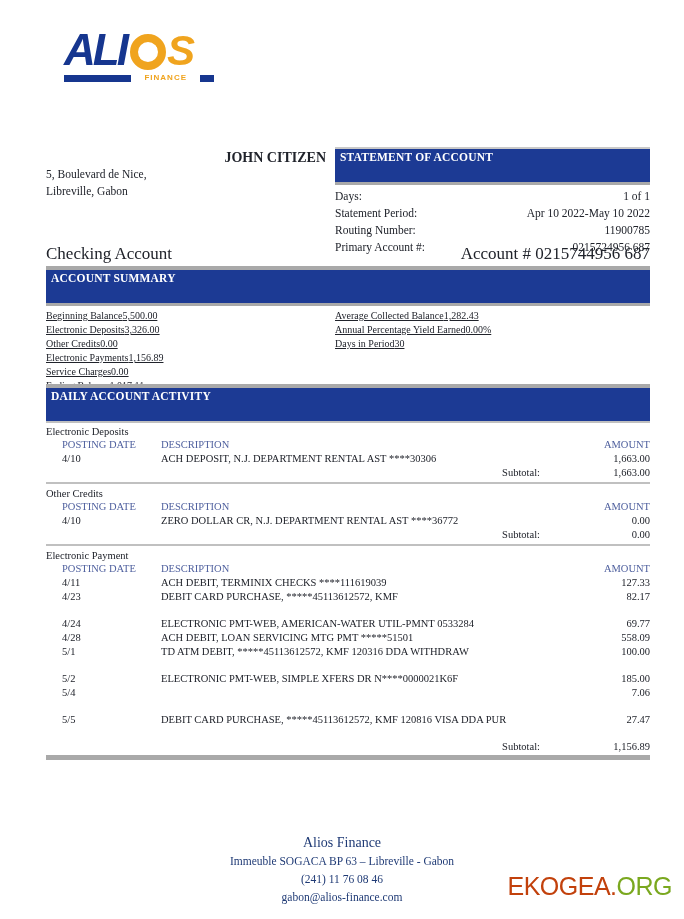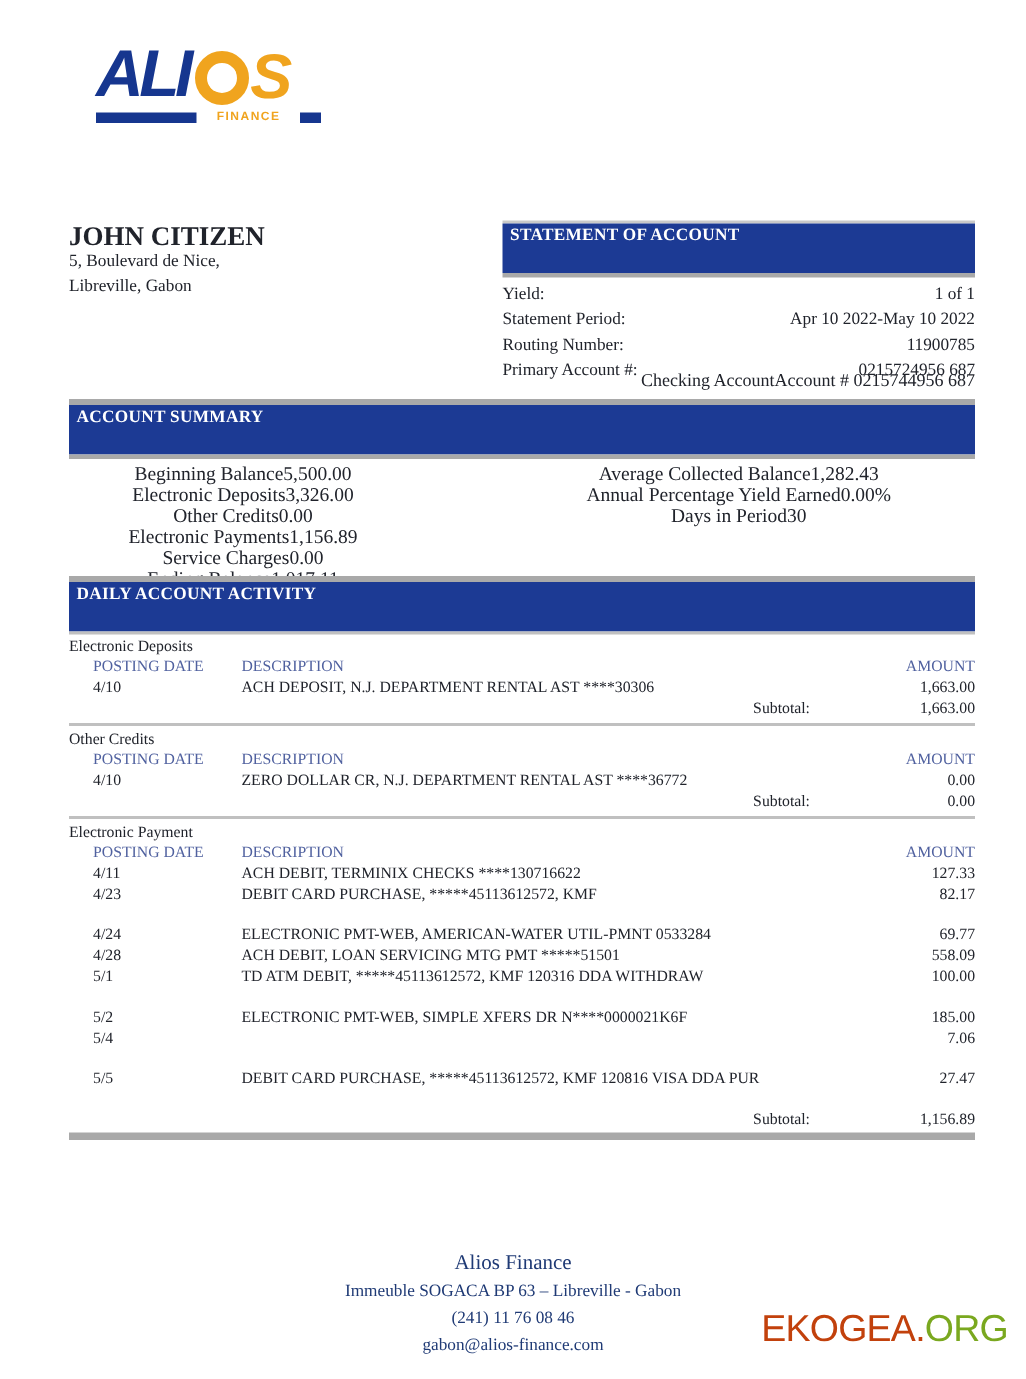--- a/index.html
+++ b/index.html
@@ -19,46 +19,46 @@
   .logo-o-swirl { position:absolute; left:-6px; top:8px; width:36px; height:4px;
     background:#ffffff; transform:rotate(-40deg); }
   .logo-s { font-size:42px; line-height:42px; color:#f0a41e; letter-spacing:-1px; }
   .logo-bar { position:relative; height:7px; background:#16368f; margin-top:3px; }
   .logo-finance { position:absolute; right:14px; top:-3px; background:#ffffff;
     padding:0 13px; color:#f0a41e; font-family:"Liberation Sans", sans-serif;
     font-size:8px; font-weight:bold; font-style:normal; letter-spacing:1px; line-height:12px; }
 
   
   .customer { position:absolute; left:46px; top:149px; width:280px; }
-  .customer-name { font-size:18px; font-weight:bold; line-height:17px; }
+  .customer-name { font-size:14px; font-weight:bold; line-height:17px;text-align:right; }
   .customer-line { font-size:11.5px; line-height:16.5px; }
 
   
   .stmt-box { position:absolute; left:335px; top:147px; width:315px; }
   .bar-top { height:2px; background:#c9c9c9; }
   .bar-blue { height:33px; line-height:17px; background:#1c3a94; color:#ffffff;
     font-size:11.5px; font-weight:bold; padding-left:5px; letter-spacing:0.2px; }
   .bar-under { height:3px; background:#a9a9a9; }
   .stmt-rows { padding-top:3px; }
   .stmt-row { display:flex; justify-content:space-between; height:17px;
     line-height:17px; font-size:11.5px; }
   .stmt-row .v { text-align:right; }
 
   
   .acct-line { position:absolute; left:46px; top:246px; width:604px;
-    display:flex; justify-content:flex-end; font-size:12px; line-height:15px; }
+    display:flex; justify-content:space-between; font-size:17px; line-height:15px; }
 
   
   .summary { position:absolute; left:46px; top:266px; width:604px; }
   .bar-gray-top { height:4px; background:#a9a9a9; }
   .summary-cols { display:flex; padding-top:3px; }
   .sum-col-left { width:232px; }
   .sum-col-right { margin-left:auto; width:315px; }
-  .sum-row { display:flex; justify-content:center; height:14px;
-    line-height:14px; font-size:13px; }
+  .sum-row { display:flex; justify-content:flex-start; height:14px;
+    line-height:14px; font-size:10px;text-decoration:underline; }
   .sum-row .v { text-align:right; }
   .gap-above { }
 
   
   .activity { position:absolute; left:46px; top:384px; width:604px; }
   .bar-thin-under { height:2px; background:#c0c0c0; margin-bottom:2px; }
   .sub-name { font-size:10.5px; line-height:13px; margin-top:1px; }
   .t-row { display:flex; height:14px; line-height:14px; font-size:10.5px; }
   .t-head { color:#50619f; }
   .c-date { width:99px;margin-left:16px; }
@@ -106,21 +106,21 @@
     <div class="customer-line">5, Boulevard de Nice,</div>
     <div class="customer-line">Libreville, Gabon</div>
   </div>
 
   <div class="stmt-box">
     <div class="bar-top"></div>
     <div class="bar-blue">STATEMENT OF ACCOUNT</div>
     <div class="bar-under"></div>
     <div class="stmt-rows">
       <div class="stmt-row">
-        <span class="l">Yield:</span>
+        <span class="l">Days:</span>
         <span class="v">1 of 1</span>
       </div>
       <div class="stmt-row">
         <span class="l">Statement Period:</span>
         <span class="v">Apr 10 2022-May 10 2022</span>
       </div>
       <div class="stmt-row">
         <span class="l">Routing Number:</span>
         <span class="v">11900785</span>
       </div>
@@ -226,21 +226,21 @@
     <div class="sep"></div>
 
     <div class="sub-name">Electronic Payment</div>
     <div class="t-row t-head">
       <span class="c-date">POSTING DATE</span>
       <span class="c-desc">DESCRIPTION</span>
       <span class="c-amt">AMOUNT</span>
     </div>
     <div class="t-row">
       <span class="c-date">4/11</span>
-      <span class="c-desc">ACH DEBIT, TERMINIX CHECKS ****130716622</span>
+      <span class="c-desc">ACH DEBIT, TERMINIX CHECKS ****111619039</span>
       <span class="c-amt">127.33</span>
     </div>
     <div class="t-row">
       <span class="c-date">4/23</span>
       <span class="c-desc">DEBIT CARD PURCHASE, *****45113612572, KMF</span>
       <span class="c-amt">82.17</span>
     </div>
     <div class="gap"></div>
     <div class="t-row">
       <span class="c-date">4/24</span>

